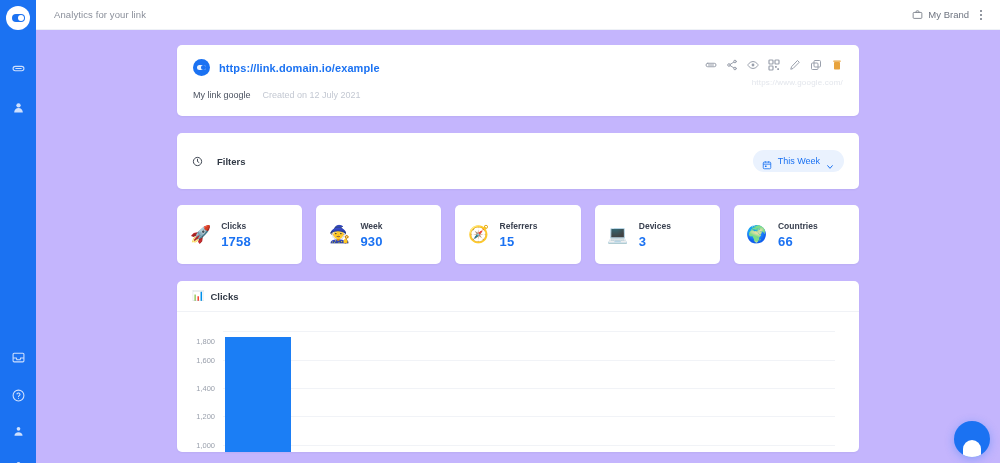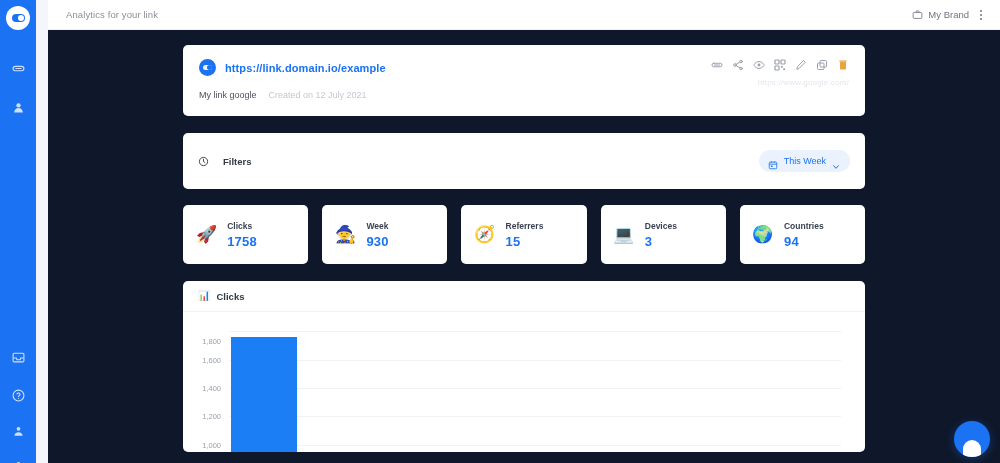--- a/index.html
+++ b/index.html
@@ -40,38 +40,38 @@
   .side-icon svg { width: 13px; height: 13px; display: block; }
   .side-top-1 { margin-top: 24px; }
   .side-top-2 { margin-top: 11px; }
   .side-bottom { position: absolute; left: 0; width: 36px; }
   .sb-1 { top: 343px; }
   .sb-2 { top: 381px; }
   .sb-3 { top: 417px; }
   .sb-4 { top: 452px; }
 
   
-  .main { flex: 1; height: 463px; display: flex; flex-direction: column; min-width: 0; padding-left: 12px; }
+  .main { flex: 1; height: 463px; display: flex; flex-direction: column; min-width: 0; }
 
   .topbar {
     height: 30px; background: #ffffff;
     display: flex; align-items: center;
     padding: 0 14px 0 18px;
     border-bottom: 1px solid #eef1f6;
     flex: 0 0 30px;
   }
   .topbar-title { font-size: 9.5px; color: #8a8f9a; letter-spacing: .1px; }
   .topbar-right { margin-left: auto; display: flex; align-items: center; gap: 7px; }
   .brand { display: flex; align-items: center; gap: 5px; font-size: 9.5px; color: #6e7480; }
   .brand svg { width: 11px; height: 11px; display: block; color: #6e7480; }
   .kebab { display: flex; flex-direction: column; gap: 2px; padding: 3px 4px; }
   .kebab i { width: 2px; height: 2px; border-radius: 50%; background: #6e7480; display: block; }
 
   .content {
-    flex: 1; background: #0f172a; overflow: hidden;
+    flex: 1; background: #c4b5fd; overflow: hidden;
     padding: 0 0 0 0;
     position: relative;
   }
   .inner { width: 682px; margin: 0 auto; padding-top: 15px; }
 
   .card {
     background: #ffffff; border-radius: 5px;
     box-shadow: 0 1px 2px rgba(30,50,90,.055);
   }
 
@@ -383,21 +383,21 @@
             <span class="stat-emoji">💻</span>
             <span class="stat-text">
               <span class="stat-label">Devices</span>
               <span class="stat-value">3</span>
             </span>
           </div>
           <div class="stat">
             <span class="stat-emoji">🌍</span>
             <span class="stat-text">
               <span class="stat-label">Countries</span>
-              <span class="stat-value">94</span>
+              <span class="stat-value">66</span>
             </span>
           </div>
         </section>
 
         <section class="card chart-card">
           <div class="chart-head">
             <span class="chart-head-emoji">📊</span>
             <span class="chart-title">Clicks</span>
           </div>
           <div class="chart-body">

